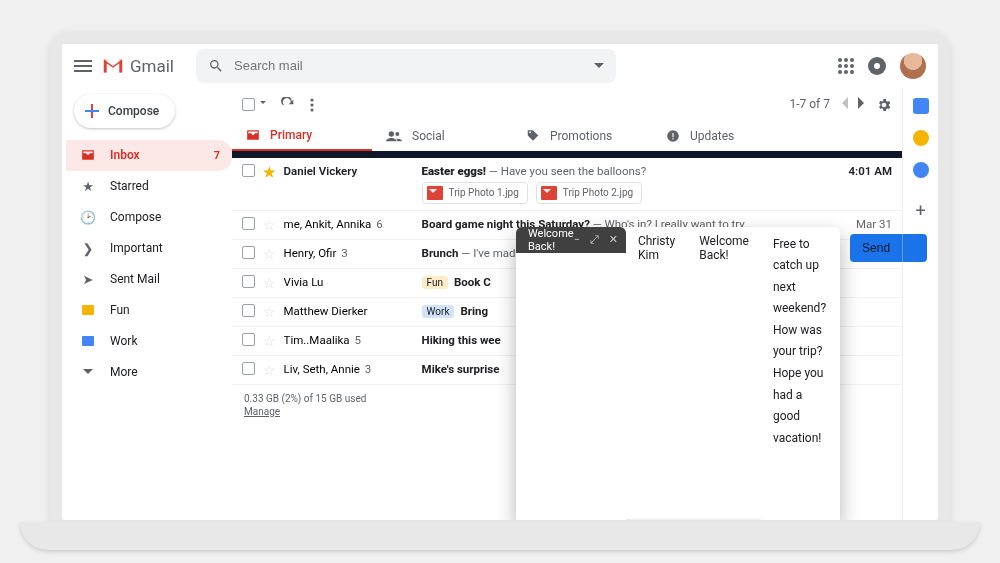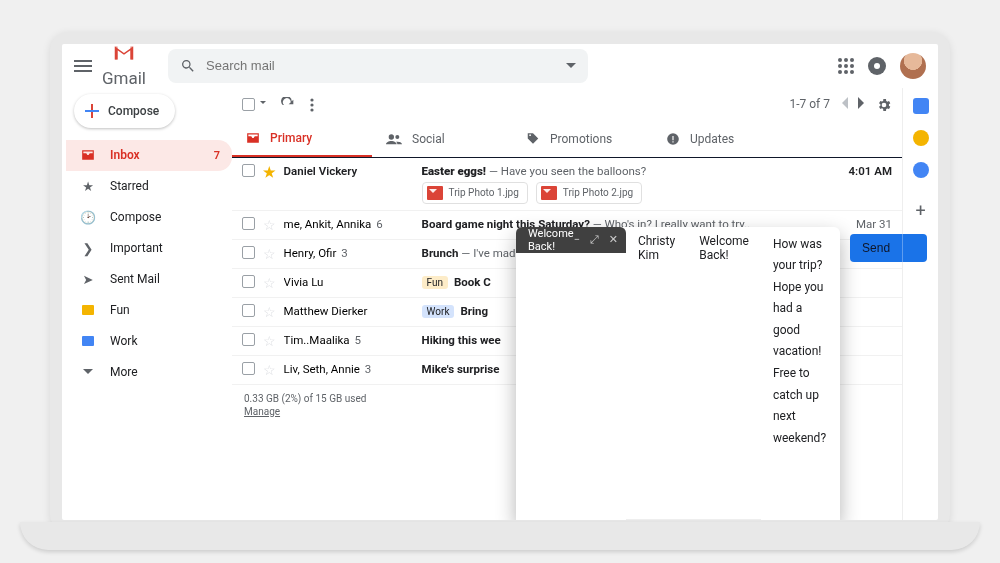--- a/index.html
+++ b/index.html
@@ -3,21 +3,21 @@
 <meta charset="utf-8">
 <style>
   * { box-sizing: border-box; margin: 0; padding: 0; }
   body { font-family: Roboto, Arial, sans-serif; background: #f0f0f0; width: 1000px; height: 563px; overflow: hidden; display:flex; align-items:center; justify-content:center;}
   .laptop { width: 900px; height: 500px; background: #e8e8e8; border-radius: 18px; padding:12px; box-shadow: 0 2px 8px rgba(0,0,0,0.1); position:relative;}
   .laptop::after{ content:""; position:absolute; bottom:-18px; left:-30px; right:-30px; height:28px; background:#e8e8e8; border-radius:0 0 40px 40px; box-shadow:0 2px 4px rgba(0,0,0,0.15);}
   .screen { width:100%; height:100%; background:#fff; position:relative; overflow:hidden; border-radius:2px;}
   .header { height:44px; display:flex; align-items:center; padding:0 12px; gap:10px;}
   .menu-icon { width:18px; display:flex; flex-direction:column; gap:3px; cursor:pointer;}
   .menu-icon span { height:2px; background:#5f6368;}
-  .logo { display:flex; align-items:center; gap:6px; margin-right:12px;flex-direction:column;}
+  .logo { display:flex; align-items:center; gap:6px; margin-right:12px;}
   .logo svg { width:22px; height:18px;}
   .logo-text { font-size:17px; color:#5f6368;}
   .search-bar { flex:1; max-width:420px; height:34px; background:#f1f3f4; border-radius:8px; display:flex; align-items:center; padding:0 12px; gap:10px; color:#5f6368;}
   .search-bar input { flex:1; border:none; background:transparent; outline:none; font-size:13px; color:#5f6368;}
   .search-caret { margin-left:auto;}
   .header-right { margin-left:auto; display:flex; align-items:center; gap:14px;}
   .apps-icon { display:grid; grid-template-columns:repeat(3,4px); grid-template-rows:repeat(3,4px); gap:2px;}
   .apps-icon span { background:#5f6368; border-radius:50%;}
   .bell { width:18px; height:18px; background:#5f6368; border-radius:50%; position:relative;}
   .bell::after{content:""; position:absolute; width:6px; height:6px; background:#fff; border-radius:50%; top:6px; left:6px;}
@@ -32,21 +32,21 @@
   .nav-item { height:31px; display:flex; align-items:center; padding-left:14px; padding-right:12px; border-radius:0 14px 14px 0; gap:14px; cursor:pointer; color:#202124;}
   .nav-item .icon { width:16px; display:flex; justify-content:center; color:#5f6368; font-size:13px;}
   .nav-item.active { background:#fce8e6; color:#d93025; font-weight:600;}
   .nav-item.active .icon { color:#d93025;}
   .nav-item .count { margin-left:auto; font-size:11px;}
   .main { flex:1; border-left:0; position:relative;}
   .toolbar { height:34px; display:flex; align-items:center; padding:0 10px; gap:14px; color:#5f6368; font-size:12px;}
   .chk { width:13px; height:13px; border:1.5px solid #9aa0a6; border-radius:2px;}
   .caret-small::after{content:"";display:inline-block;border:3px solid transparent;border-top-color:#5f6368;margin-left:3px;margin-bottom:2px;}
   .toolbar-right { margin-left:auto; display:flex; align-items:flex-start; gap:10px;}
-  .tabs { display:flex; height:36px; border-bottom:1px solid #0f172a;}
+  .tabs { display:flex; height:36px; border-bottom:7px solid #0f172a;}
   .tab { flex:0 0 140px; display:flex; align-items:center; gap:10px; padding-left:14px; font-size:12px; color:#5f6368; cursor:pointer;}
   .tab.active { color:#d93025; border-bottom:2px solid #d93025; font-weight:500;}
   .emails { font-size:11.5px;}
   .row { display:flex; align-items:flex-start; padding:6px 10px; border-bottom:1px solid #f1f1f1; gap:8px;}
   .row.unread { font-weight:600; color:#202124;}
   .row .star { color:#dadce0; font-size:14px; cursor:pointer;}
   .row .star.on { color:#f4b400;}
   .row .sender { width:130px; white-space:nowrap; overflow:hidden; text-overflow:ellipsis;}
   .row .sender .cnt { color:#5f6368; font-weight:400; margin-left:2px;}
   .row .subj { flex:1; white-space:nowrap; overflow:hidden; text-overflow:ellipsis; color:#202124;}
@@ -311,22 +311,22 @@
           <span>Welcome Back!</span>
           <div class="ctl">
             <span>−</span>
             <span>⤢</span>
             <span>✕</span>
           </div>
         </div>
         <div class="cw-field">Christy Kim</div>
         <div class="cw-field">Welcome Back!</div>
         <div class="cw-body" id="cw-body">
+              <div>Free to catch up next weekend?</div>
               <div>How was your trip? Hope you had a good vacation!</div>
-              <div>Free to catch up next weekend?</div>
             </div>
         <div class="cw-footer">
           <button class="send-btn">
             <span>Send</span>
             <span class="dd">
                   <svg width="8" height="5" viewBox="0 0 8 5">
                     <path d="M0 0l4 4 4-4z" fill="#fff"></path>
                   </svg>
                 </span>
           </button>

